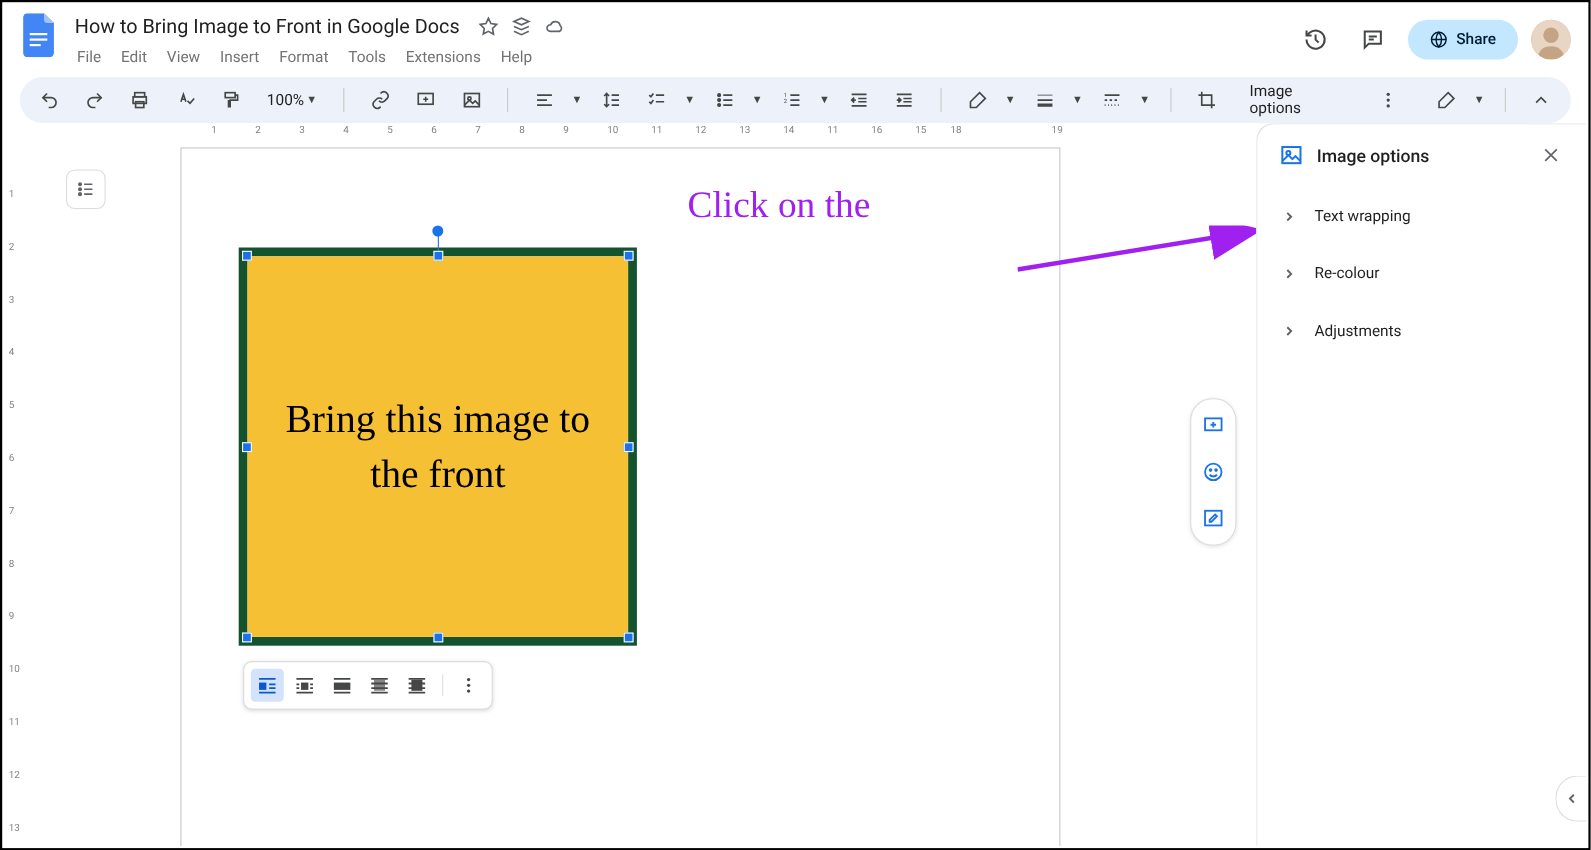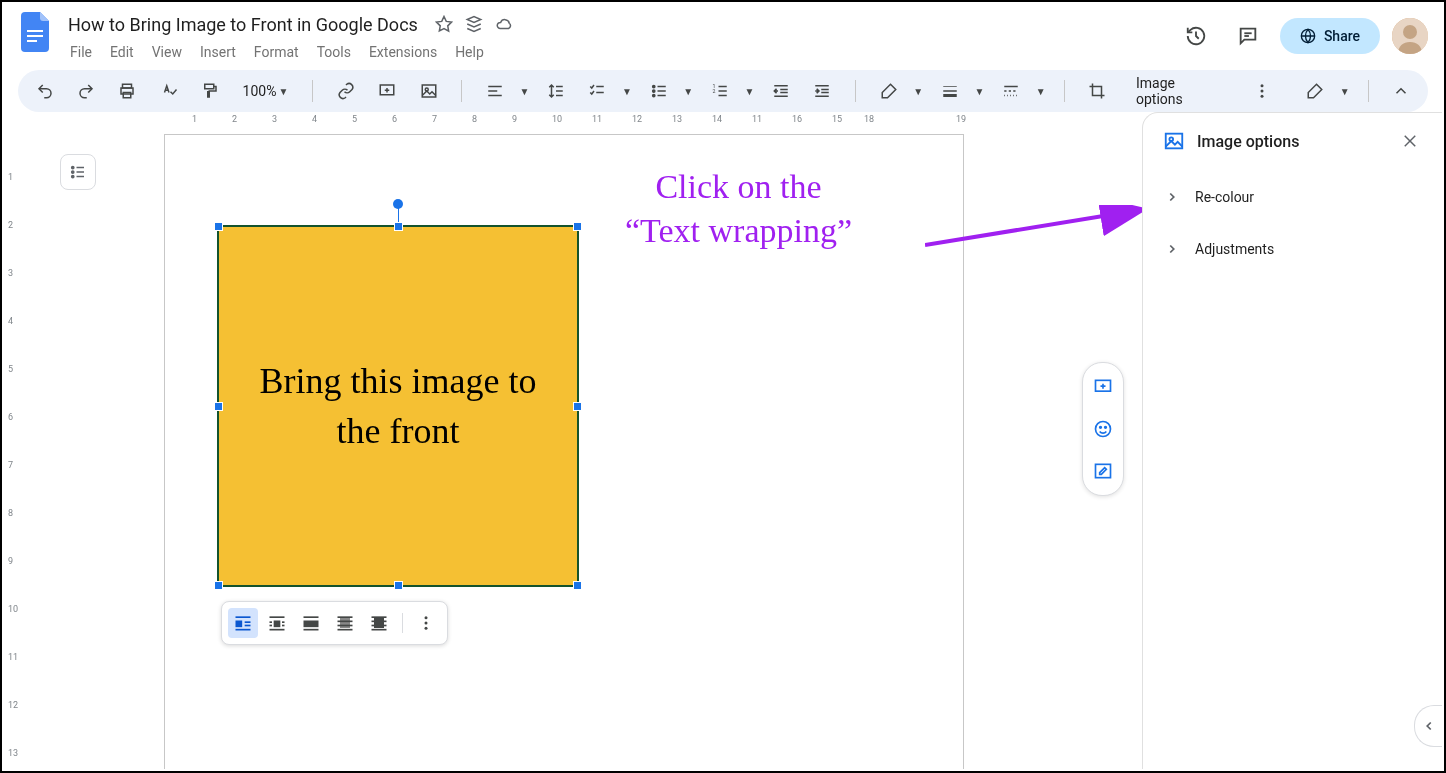--- a/index.html
+++ b/index.html
@@ -190,21 +190,21 @@
   height: 640px;
   background: #fff;
   border: 1px solid #c7c7c7;
 }
 .selected-image {
   position: absolute;
   left: 52px;
   top: 90px;
   width: 362px;
   height: 362px;
-  border: 2px solid #14532d;
+  border: 8px solid #14532d;
 }
 .img-content {
   width: 100%;
   height: 100%;
   background: #f5c033;
   display: flex;
   align-items: center;
   justify-content: center;
   font-family: "Comic Sans MS", cursive;
   font-size: 36px;
@@ -735,21 +735,20 @@
             <svg width="18" height="18" viewBox="0 0 24 24" fill="currentColor">
               <circle cx="12" cy="5" r="2"></circle>
               <circle cx="12" cy="12" r="2"></circle>
               <circle cx="12" cy="19" r="2"></circle>
             </svg>
           </div>
       </div>
 
       <div class="annotation">
         <div>Click on the</div>
-        <div>“Text wrapping”</div>
       </div>
       <svg class="annotation-arrow" width="230" height="50">
         <defs>
             <marker id="ah" markerWidth="12" markerHeight="10" refX="10" refY="5" orient="auto">
               <path d="M0,0 L12,5 L0,10 z" fill="#a020f0"></path>
             </marker>
           </defs>
         <line x1="0" y1="40" x2="215" y2="5" stroke="#a020f0" stroke-width="4" marker-end="url(#ah)"></line>
       </svg>
     </div>
@@ -794,20 +793,28 @@
             <line x1="19" y1="5" x2="5" y2="19"></line>
           </svg>
         </span>
     </div>
     <div class="sidebar-item">
       <span class="chevron">
           <svg width="14" height="14" viewBox="0 0 24 24" fill="none" stroke="currentColor" stroke-width="3">
             <path d="M9 6l6 6-6 6"></path>
           </svg>
         </span>
+      <span>Text wrapping</span>
+    </div>
+    <div class="sidebar-item">
+      <span class="chevron">
+          <svg width="14" height="14" viewBox="0 0 24 24" fill="none" stroke="currentColor" stroke-width="3">
+            <path d="M9 6l6 6-6 6"></path>
+          </svg>
+        </span>
       <span>Re-colour</span>
     </div>
     <div class="sidebar-item">
       <span class="chevron">
           <svg width="14" height="14" viewBox="0 0 24 24" fill="none" stroke="currentColor" stroke-width="3">
             <path d="M9 6l6 6-6 6"></path>
           </svg>
         </span>
       <span>Adjustments</span>
     </div>

